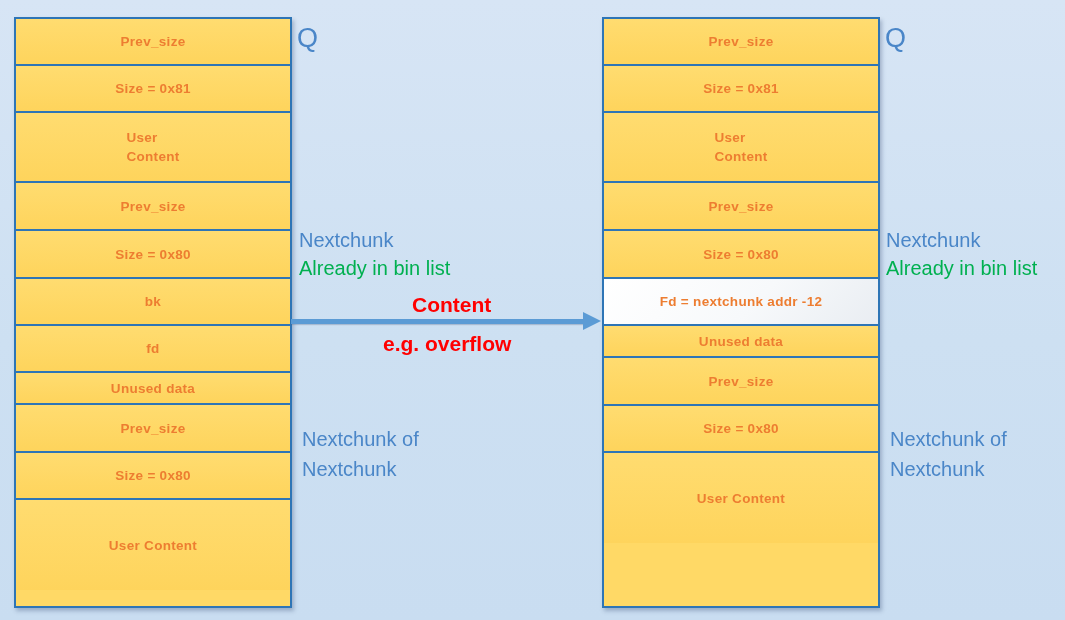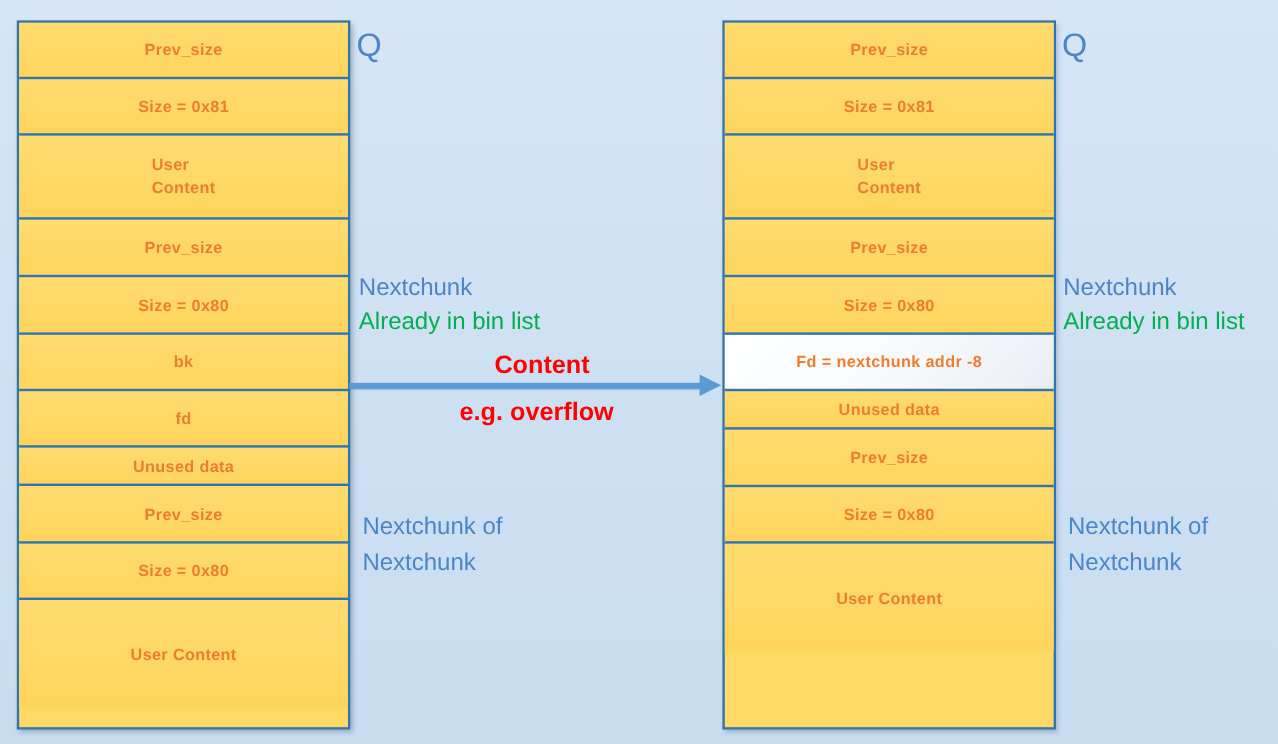--- a/index.html
+++ b/index.html
@@ -170,21 +170,21 @@
         <span class="cell-label">User
 Content</span>
       </div>
     <div class="cell r4">
         <span class="cell-label">Prev_size</span>
       </div>
     <div class="cell r5">
         <span class="cell-label">Size = 0x80</span>
       </div>
     <div class="cell r6 modified">
-        <span class="cell-label">Fd = nextchunk addr -8</span>
+        <span class="cell-label">Fd = nextchunk addr -12</span>
       </div>
     <div class="cell r8">
         <span class="cell-label">Unused data</span>
       </div>
     <div class="cell r9">
         <span class="cell-label">Prev_size</span>
       </div>
     <div class="cell r10">
         <span class="cell-label">Size = 0x80</span>
       </div>

